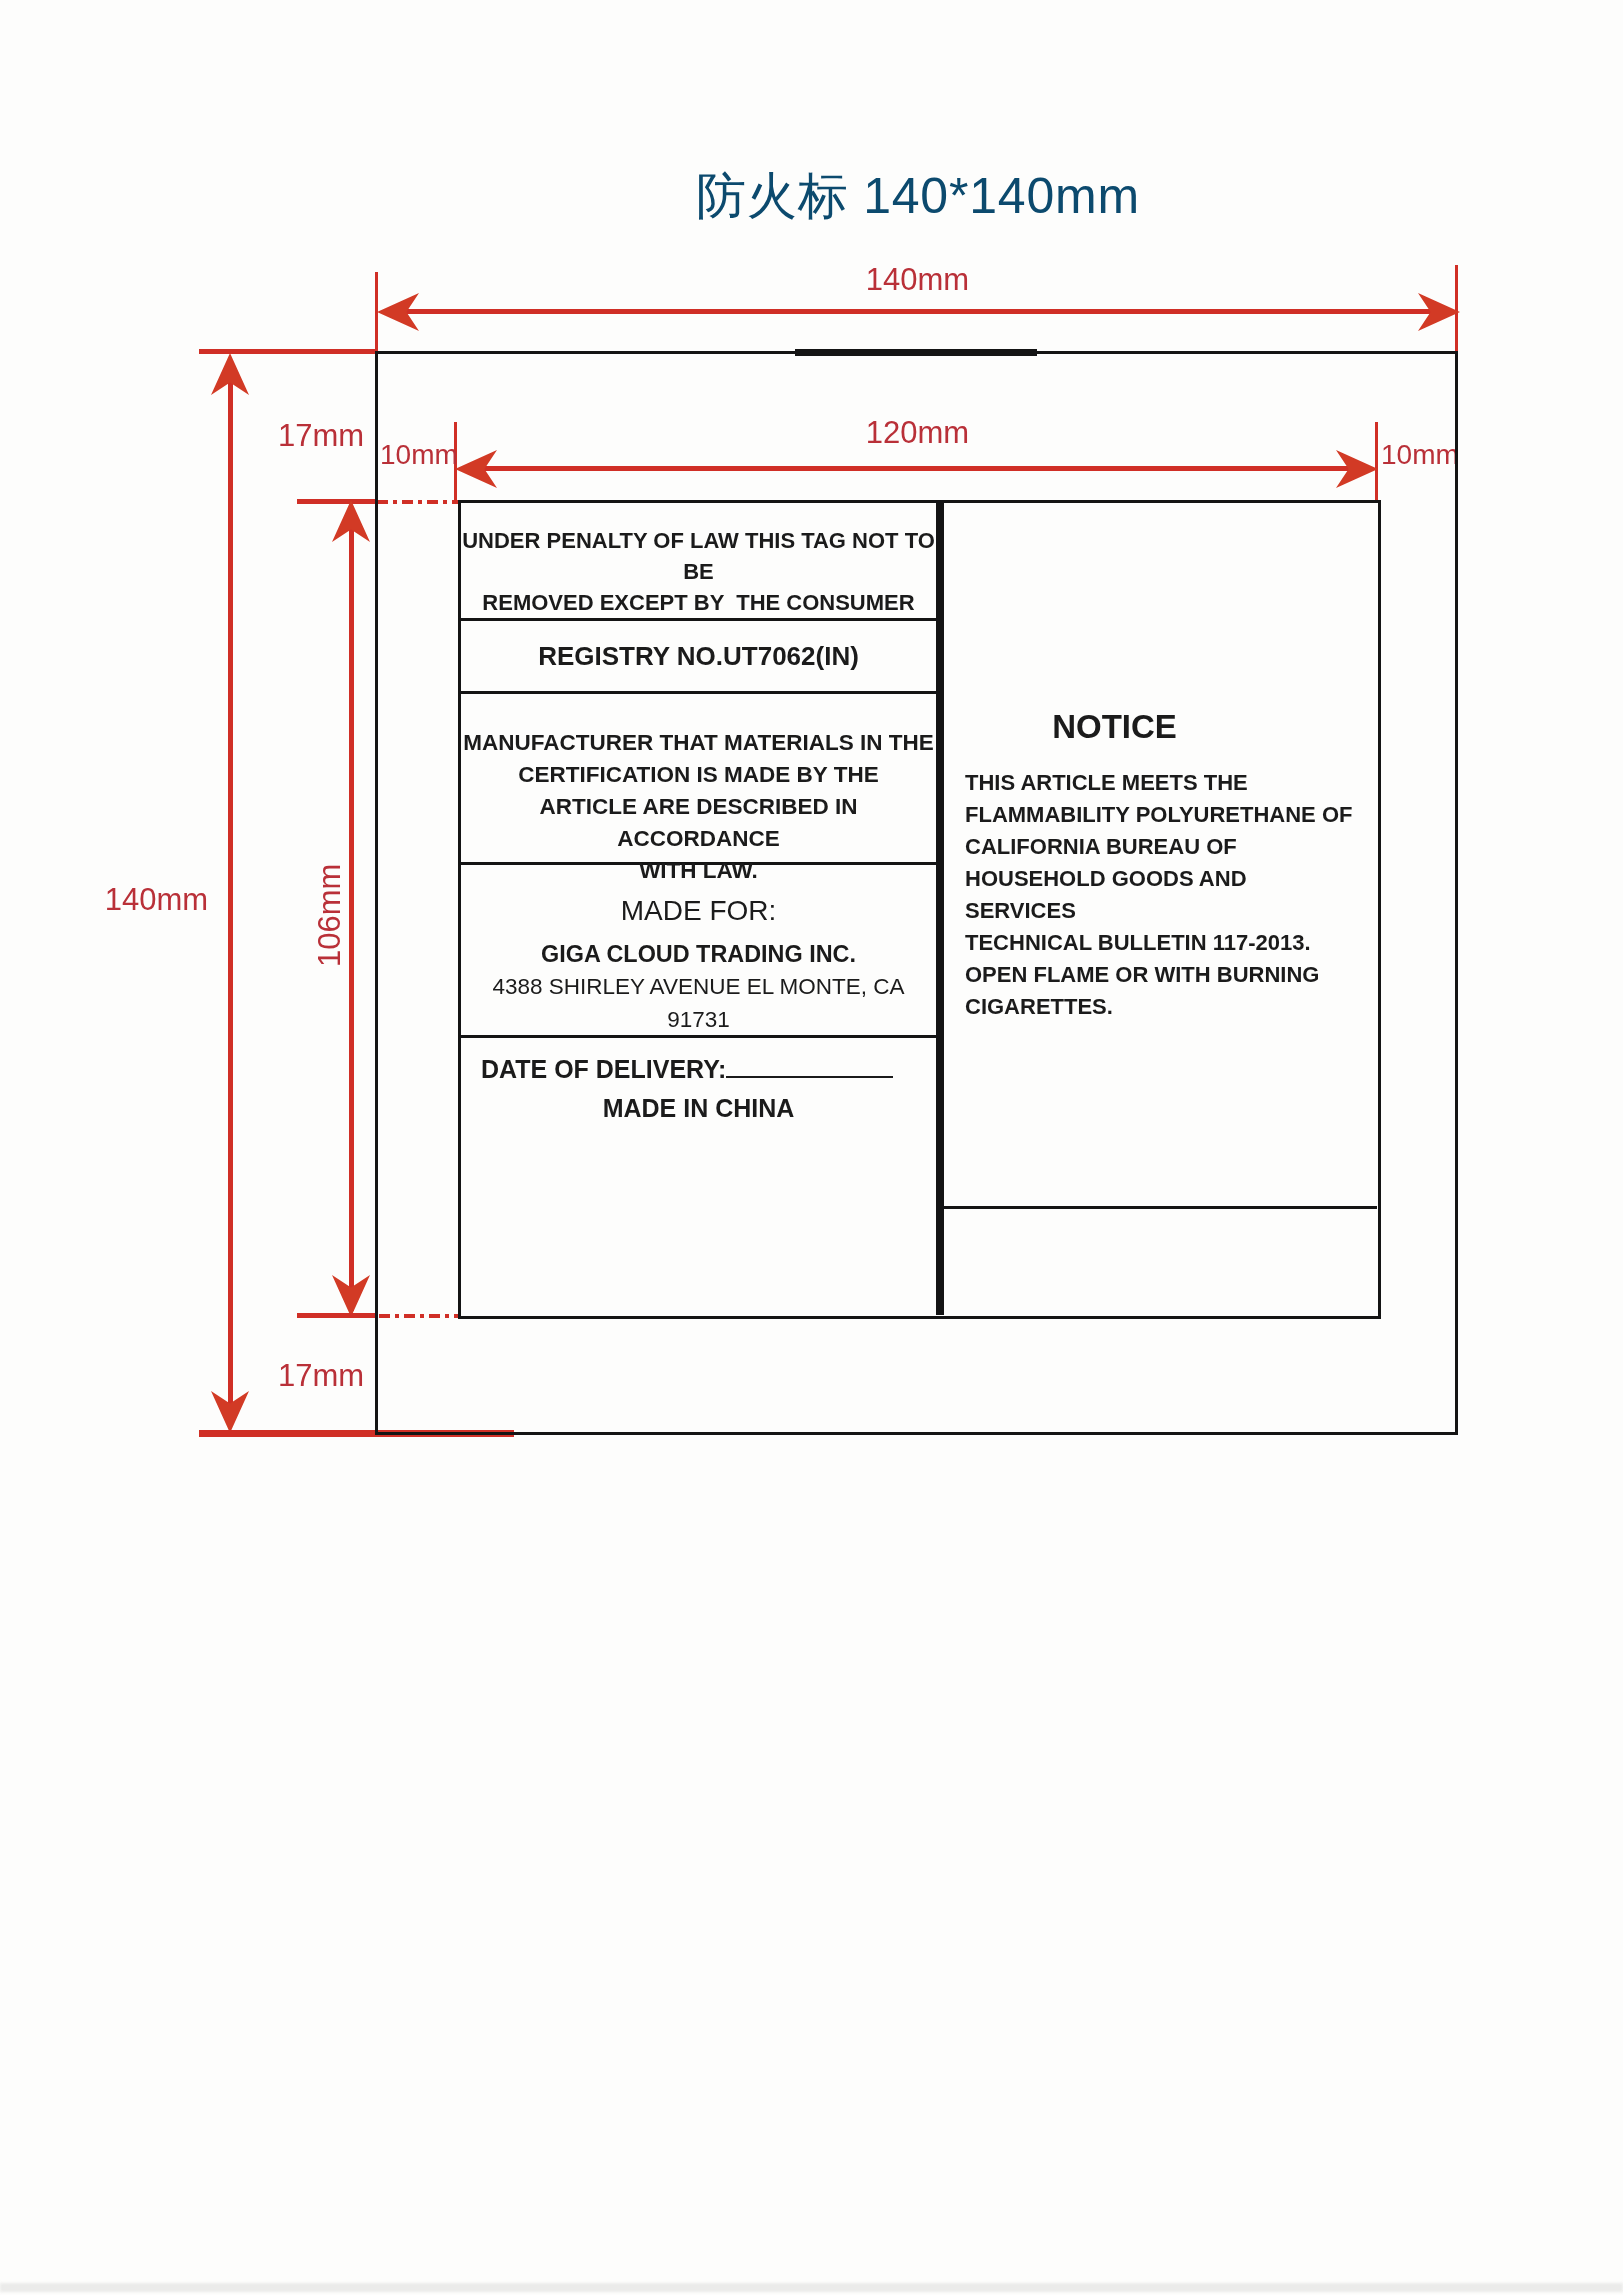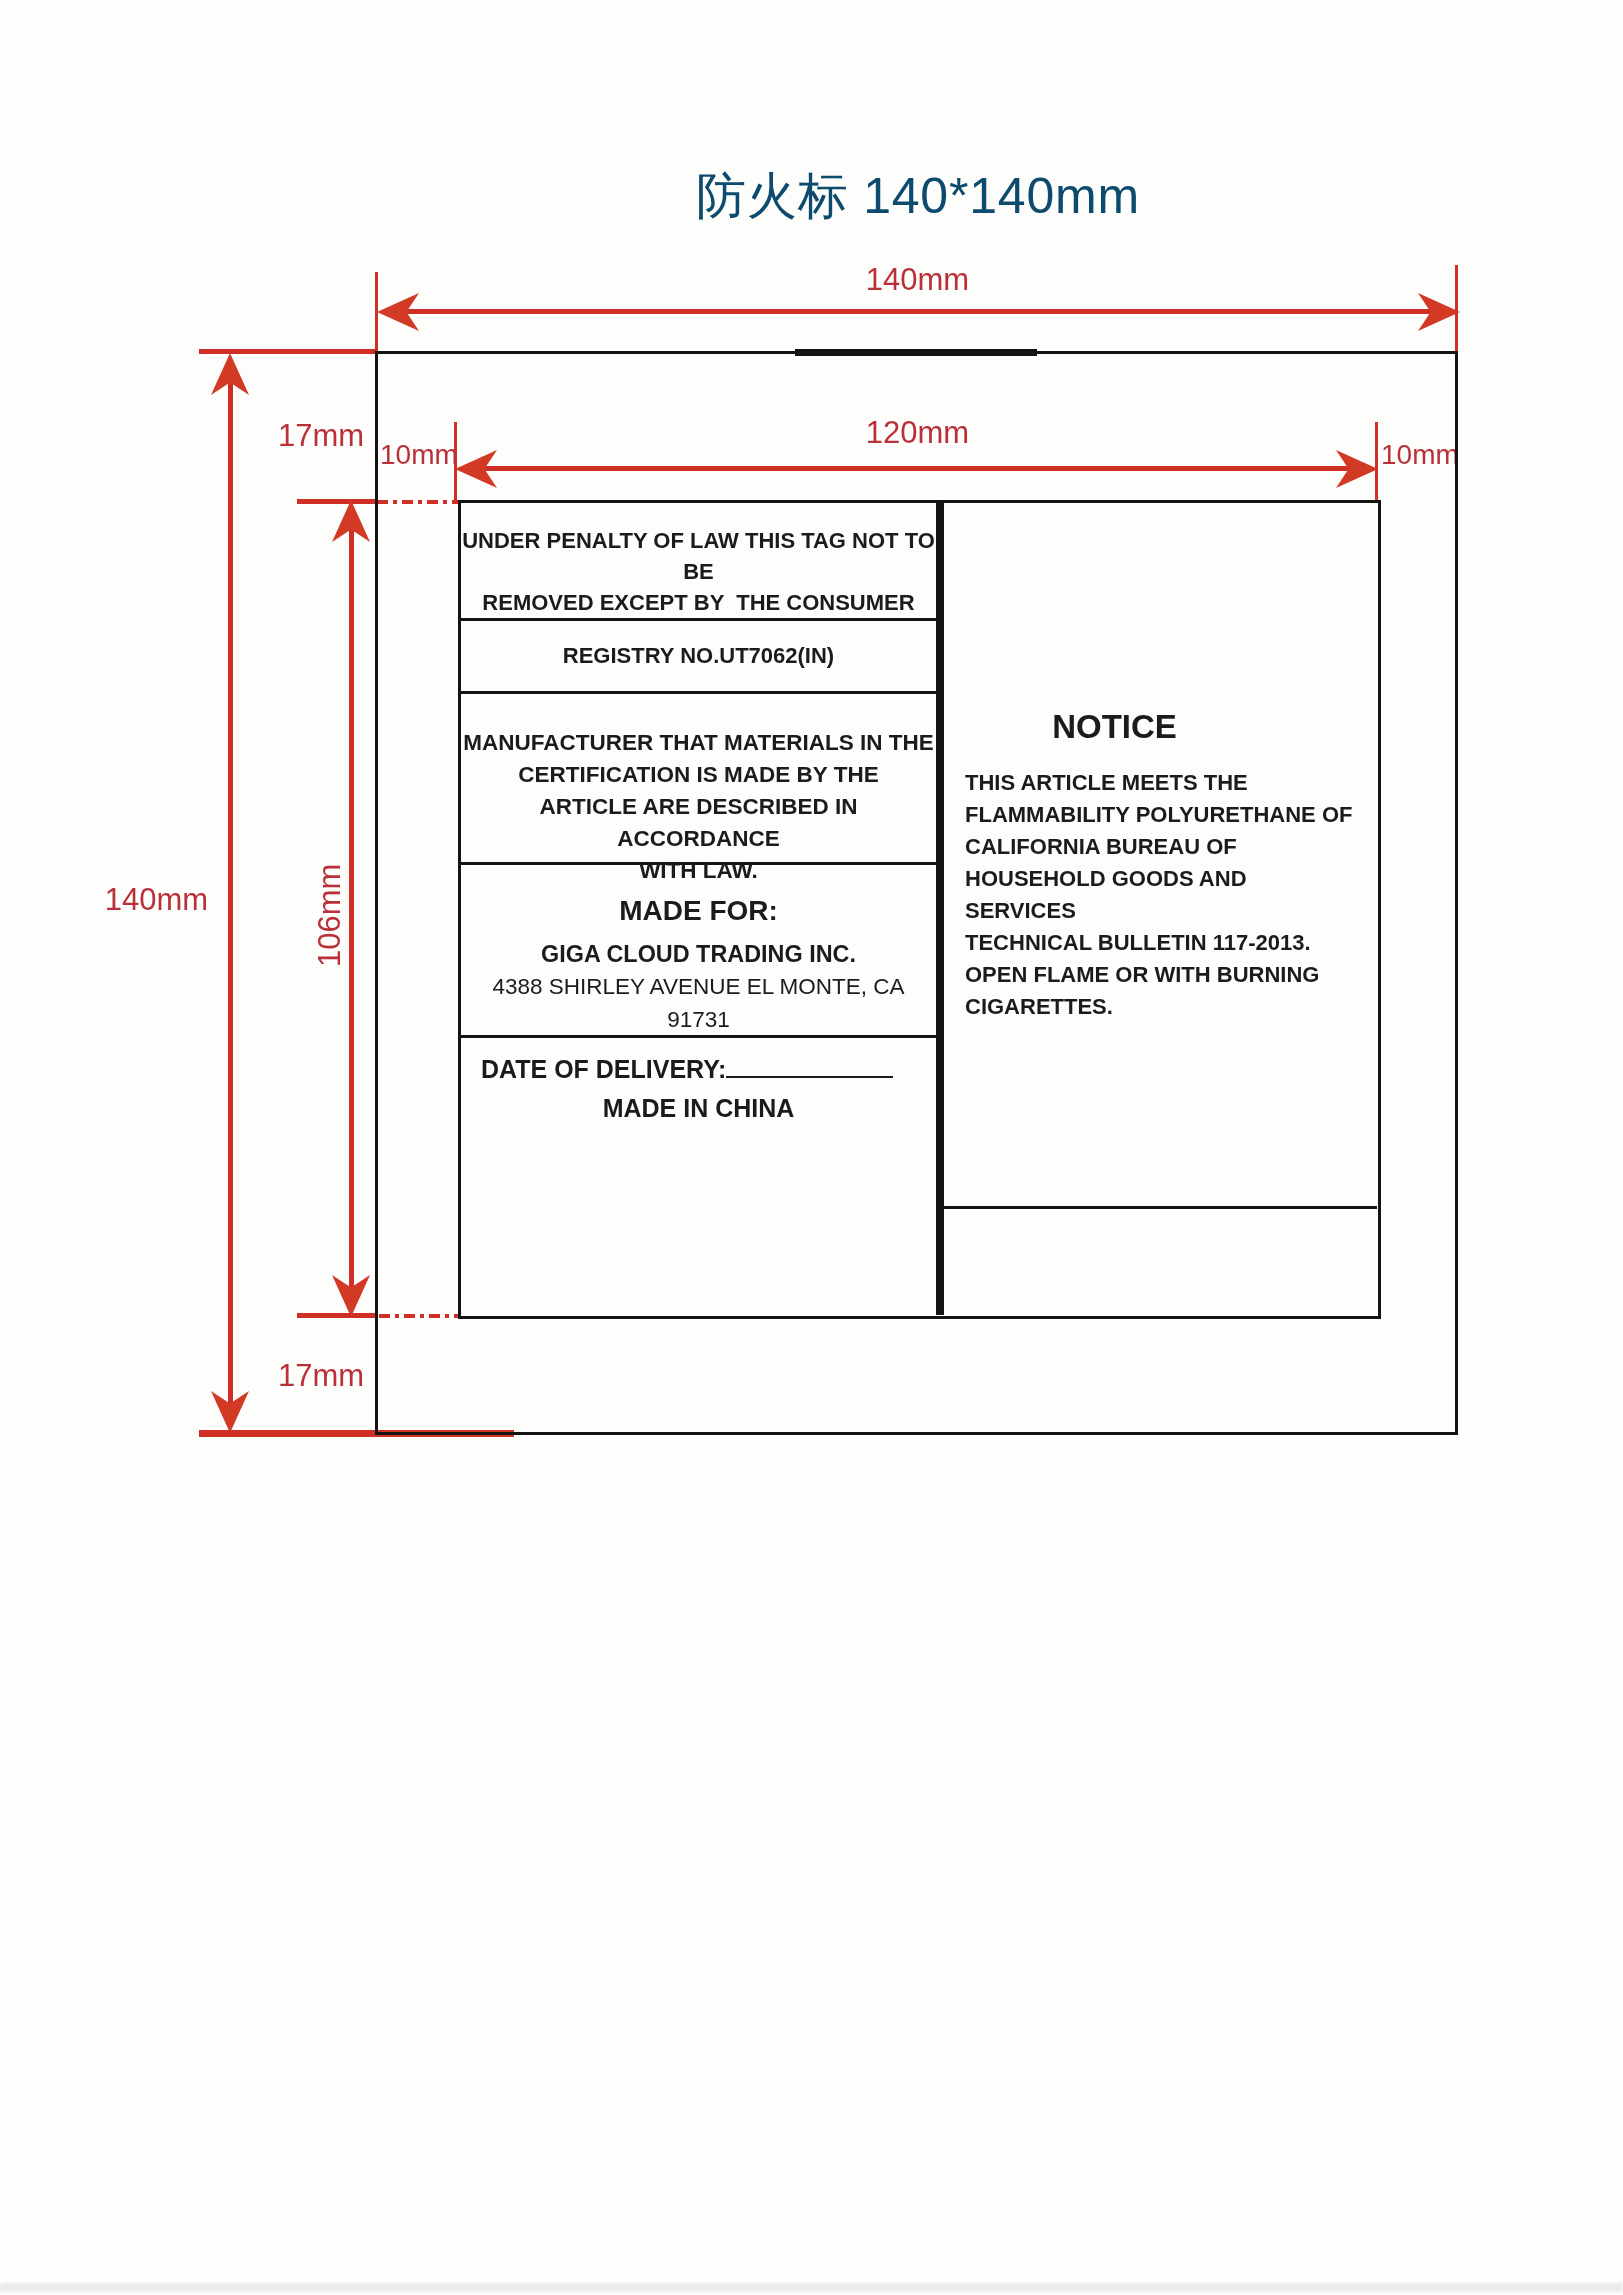--- a/index.html
+++ b/index.html
@@ -32,24 +32,24 @@
                border:3.3px solid #141414; }
   .col-left  { position:absolute; left:0; top:0; width:475px; height:812px; }
   .col-bar   { position:absolute; left:475px; top:0; width:8.3px; height:812px; background:#141414; }
   .col-right { position:absolute; left:483px; top:0; width:433px; height:812px; }
 
   .row { border-bottom:3.3px solid #141414; color:#1b1b1b; }
   .r1 { height:118px; padding-top:22px; font-weight:bold; font-size:22px; line-height:31px; text-align:center; }
   .r2 { height:171px; padding-top:17.5px; font-size:22.5px; line-height:31px; text-align:center; }
   .r2 .b { font-weight:bold; }
   .r3 { height:73px; display:flex; align-items:center; justify-content:center;
-        font-weight:bold; font-size:22px; }
+        font-weight:bold; font-size:26px; }
   .r4 { height:171px; padding-top:33px; font-weight:bold; font-size:22.5px; line-height:32px; text-align:center; }
   .r5 { height:173px; padding-top:28px; text-align:center; }
-  .r5 .made-for { font-weight:bold; font-size:28px; line-height:35px; margin-bottom:10px; }
+  .r5 .made-for { font-weight:normal; font-size:28px; line-height:35px; margin-bottom:10px; }
   .r5 .company  { font-weight:bold; font-size:23.4px; line-height:32px; }
   .r5 .address  { font-size:22.5px; line-height:33px; }
   .r6 { height:105px; border-bottom:none; padding-top:16.7px; }
   .r6 .date-line { padding-left:20px; font-weight:bold; font-size:25px; white-space:nowrap; }
   .fill-line { display:inline-block; width:167px; border-bottom:2.5px solid #1b1b1b; }
   .r6 .made-in { margin-top:10px; text-align:center; font-weight:bold; font-size:25px; }
 
   .notice-cell { height:706px; border-bottom:3.3px solid #141414; color:#1b1b1b; }
   .notice-head { padding-top:204px; padding-right:92px; text-align:center;
                  font-weight:bold; font-size:33px; line-height:40px; margin-bottom:20px; }

